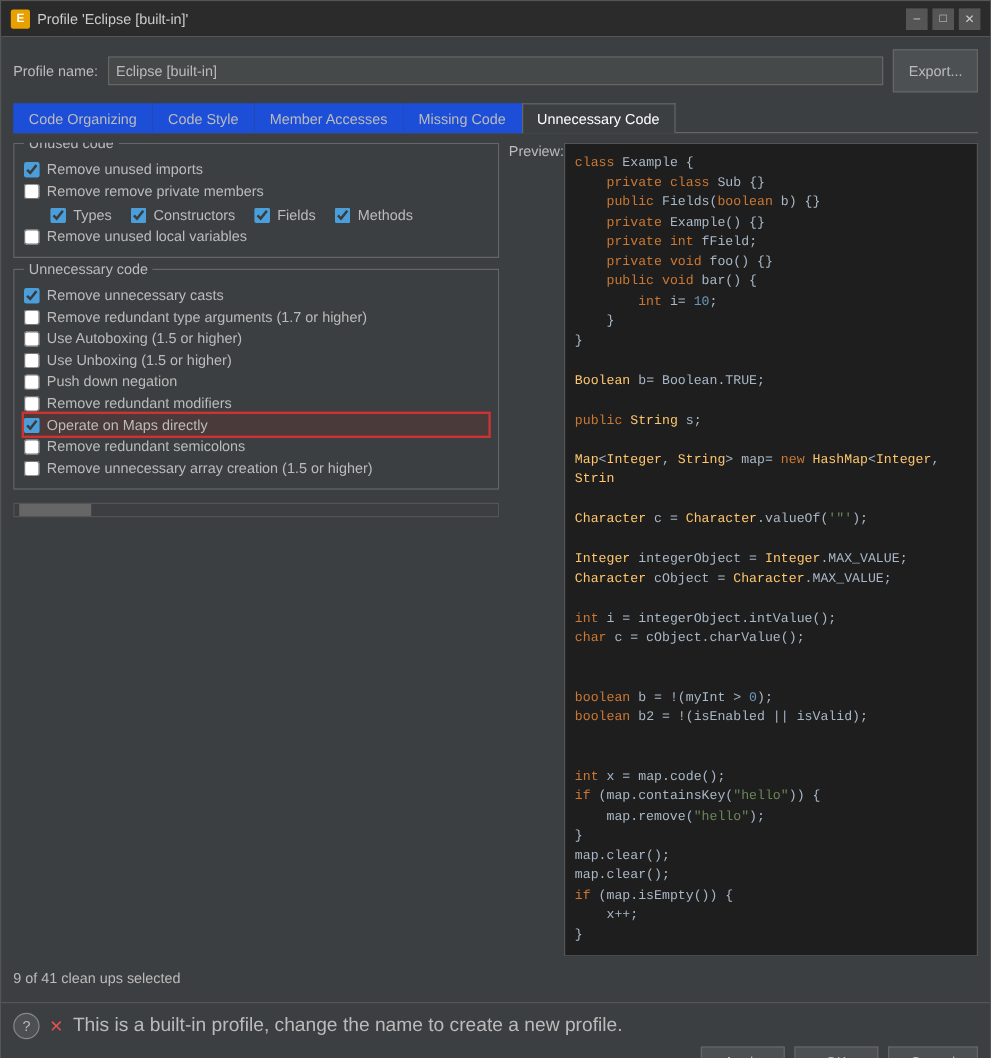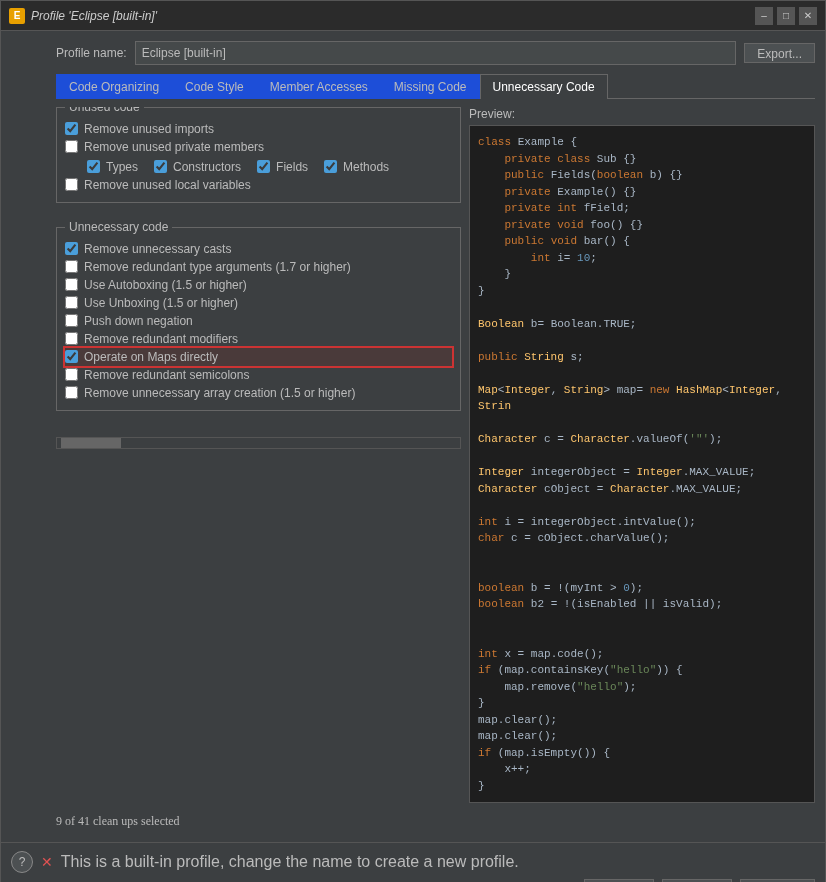--- a/index.html
+++ b/index.html
@@ -39,21 +39,20 @@
       align-items: center;
       justify-content: center;
       font-size: 10px;
       color: #fff;
       font-weight: bold;
     }
     .title-bar-text {
       flex: 1;
       color: #cccccc;
       font-size: 12px;
-      font-style: italic;
     }
     .title-bar-buttons {
       display: flex;
       gap: 4px;
     }
     .title-btn {
       width: 18px;
       height: 18px;
       background: #555;
       border: none;
@@ -64,21 +63,20 @@
       justify-content: center;
       font-size: 10px;
     }
 
     .content {
       flex: 1;
       display: flex;
       flex-direction: column;
       padding: 10px;
       gap: 8px;
-      margin-left: 45px;
     }
 
     .profile-row {
       display: flex;
       align-items: center;
       gap: 8px;
     }
     .profile-label {
       color: #bbbbbb;
       white-space: nowrap;
@@ -92,21 +90,21 @@
       padding: 3px 6px;
       font-size: 12px;
       height: 24px;
     }
     .export-btn {
       background: #4c5052;
       border: 1px solid #666;
       color: #bbbbbb;
       padding: 3px 12px;
       cursor: pointer;
-      height: 20px;
+      height: 36px;
       font-size: 12px;
       white-space: nowrap;
     }
 
     .tabs-bar {
       display: flex;
       border-bottom: 1px solid #666;
       flex-shrink: 0;
     }
     .tab {
@@ -132,21 +130,21 @@
       flex: 1;
       display: flex;
       gap: 8px;
       overflow: hidden;
     }
 
     .left-panel {
       width: 405px;
       display: flex;
       flex-direction: column;
-      gap: 24px;
+      gap: 9px;
       overflow-y: auto;
       flex-shrink: 0;
     }
 
     .group-box {
       border: 1px solid #666;
       padding: 8px;
       position: relative;
     }
     .group-title {
@@ -157,21 +155,21 @@
       padding: 0 4px;
       font-size: 12px;
       color: #bbbbbb;
     }
     .group-content {
       padding-top: 4px;
     }
 
     .checkbox-row {
       display: flex;
-      align-items: flex-start;
+      align-items: flex-end;
       gap: 6px;
       padding: 2px 0;
     }
     .checkbox-row input[type="checkbox"] {
       accent-color: #4a9eda;
       width: 13px;
       height: 13px;
       cursor: pointer;
     }
     .checkbox-label {
@@ -186,21 +184,21 @@
     }
 
     .highlighted-row {
       outline: 2px solid #cc3333;
       background: #4a3a3a;
     }
 
     .right-panel {
       flex: 1;
       display: flex;
-      flex-direction: column;
+      flex-direction: row;
     }
     .preview-label {
       font-size: 12px;
       color: #bbbbbb;
       margin-bottom: 4px;
     }
     .code-area {
       flex: 1;
       background: #1e1e1e;
       border: 1px solid #555;
@@ -223,21 +221,20 @@
       width: 60px;
       height: 10px;
       background: #666;
       margin-left: 4px;
     }
 
     .status-bar {
       font-size: 12px;
       color: #bbbbbb;
       padding: 3px 0;
-      font-family: Liberation Serif, serif;
     }
 
     .bottom-bar {
       background: #3c3f41;
       border-top: 1px solid #555;
       padding: 8px 10px;
       display: flex;
       flex-direction: column;
       gap: 6px;
       flex-shrink: 0;
@@ -339,21 +336,21 @@
 
         <div class="group-box">
           <span class="group-title">Unused code</span>
           <div class="group-content">
             <div class="checkbox-row">
               <input type="checkbox" id="remove-unused-imports" checked="" style="">
               <label class="checkbox-label" for="remove-unused-imports">Remove unused imports</label>
             </div>
             <div class="checkbox-row">
               <input type="checkbox" id="remove-unused-private" style="">
-              <label class="checkbox-label" for="remove-unused-private">Remove unused private members</label>
+              <label class="checkbox-label" for="remove-unused-private">Remove remove private members</label>
             </div>
             <div class="sub-checkboxes">
               <div class="checkbox-row">
                 <input type="checkbox" id="sub-types" checked="" style="">
                 <label class="checkbox-label" for="sub-types">Types</label>
               </div>
               <div class="checkbox-row">
                 <input type="checkbox" id="sub-constructors" checked="" style="">
                 <label class="checkbox-label" for="sub-constructors">Constructors</label>
               </div>

